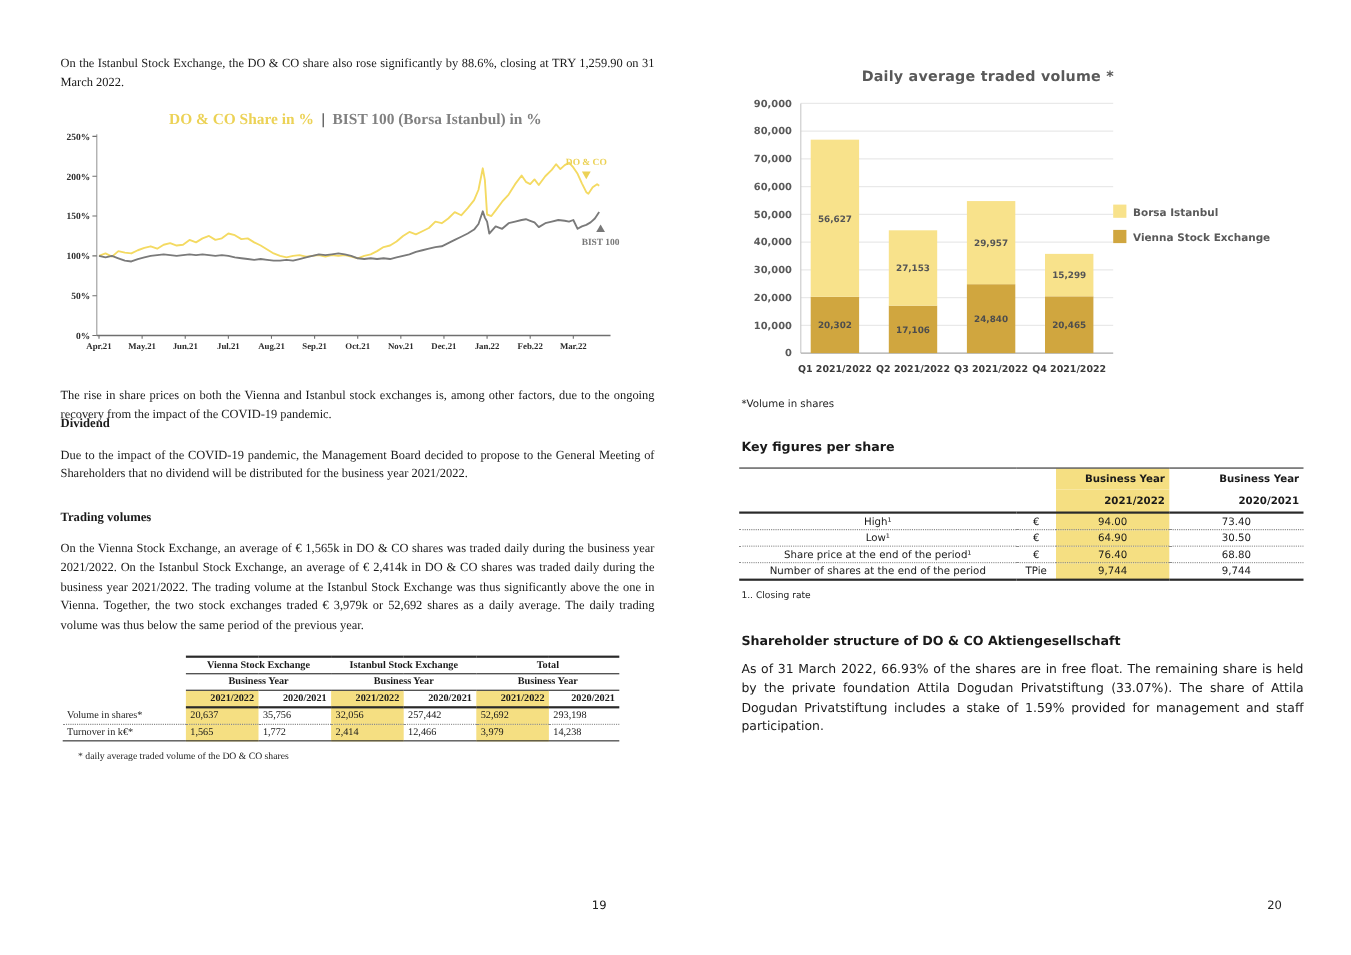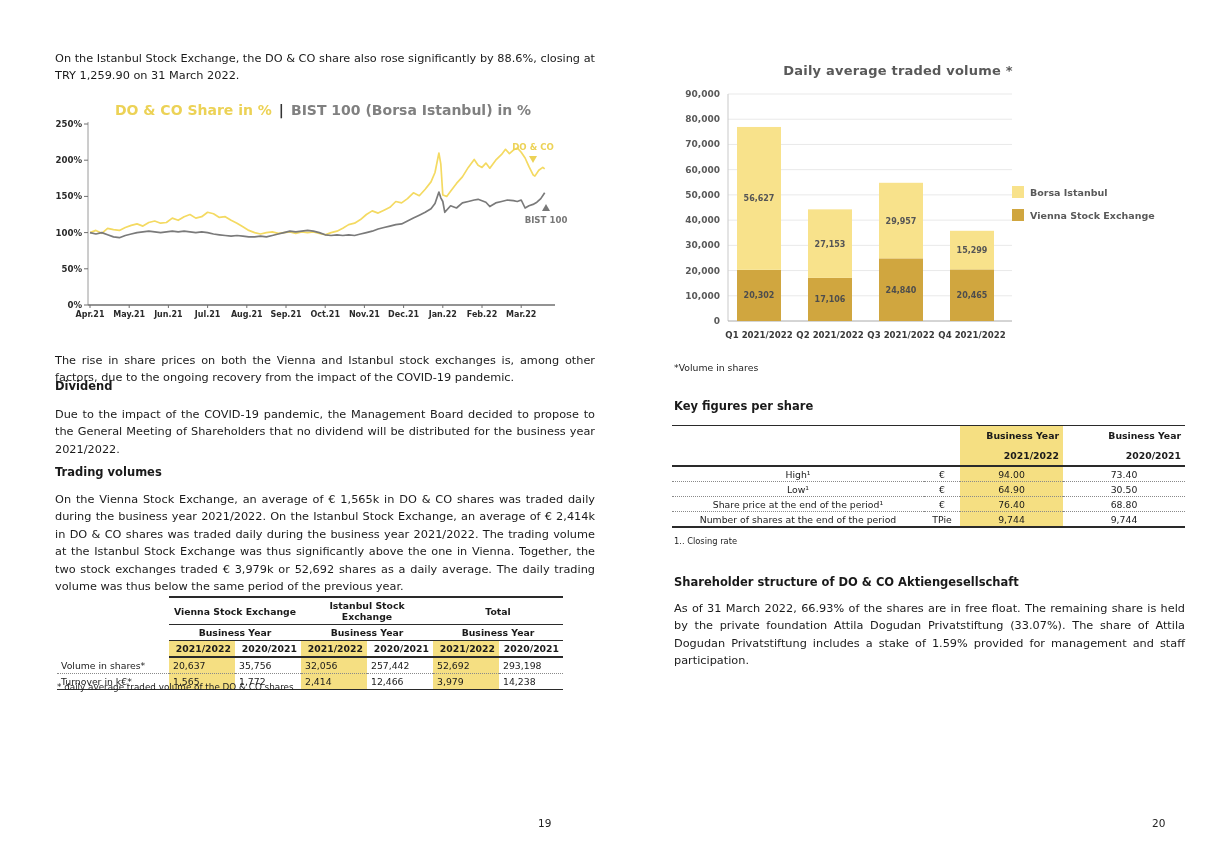--- a/index.html
+++ b/index.html
@@ -1,19 +1,19 @@
 <!DOCTYPE html>
 <html><head>
 <meta charset="utf-8">
 <style>
   html,body{margin:0;padding:0;background:#ffffff;}
   body{width:1228px;height:868px;position:relative;overflow:hidden;
        font-family:"DejaVu Sans","Liberation Sans",sans-serif;color:#1a1a1a;}
   .page{position:absolute;top:0;}
-  .page-left{left:55px;width:540px;height:856px;}
+  .page-left{left:55px;width:540px;height:856px;font-family:Liberation Serif, serif;}
   .page-right{left:672px;width:513px;height:868px;}
   .abs{position:absolute;}
   p.body{font-size:11.3px;line-height:1.54;text-align:justify;margin:0;}
   h3.head{font-size:11.5px;font-weight:bold;margin:0;}
   .foot{font-size:8.8px;color:#222;}
   .legend-row{font-size:14px;font-weight:bold;text-align:center;}
   .leg-doco{color:#ecd256;}
   .leg-sep{color:#333;padding:0 7px;}
   .leg-bist{color:#808080;}
   .chart-title{font-size:13px;font-weight:bold;color:#595959;text-align:center;letter-spacing:.2px;}
@@ -155,21 +155,21 @@
       <td class="num hl">1,565</td>
       <td class="num">1,772</td>
       <td class="num hl">2,414</td>
       <td class="num">12,466</td>
       <td class="num hl">3,979</td>
       <td class="num">14,238</td>
     </tr>
     </tbody>
   </table>
 
-  <div class="foot abs" style="top:682px;left:2px;">* daily average traded volume of the DO &amp; CO shares</div>
+  <div class="foot abs" style="top:682px;left:16px;">* daily average traded volume of the DO &amp; CO shares</div>
 </div>
 
 <div class="page page-right">
 
   <div class="chart-title abs" style="top:63px;left:0;width:452px;">Daily average traded volume *</div>
 
   <svg id="bar-svg" class="abs" style="top:86px;left:0;" width="513" height="270" viewBox="0 0 513 270">
       <text x="48" y="238" text-anchor="end" font-size="9" font-weight="bold" fill="#595959">0</text>
       <line x1="56" y1="209.77777777777777" x2="340" y2="209.77777777777777" stroke="#e9e9e9" stroke-width="1"></line>
       <text x="48" y="212.77777777777777" text-anchor="end" font-size="9" font-weight="bold" fill="#595959">10,000</text>

